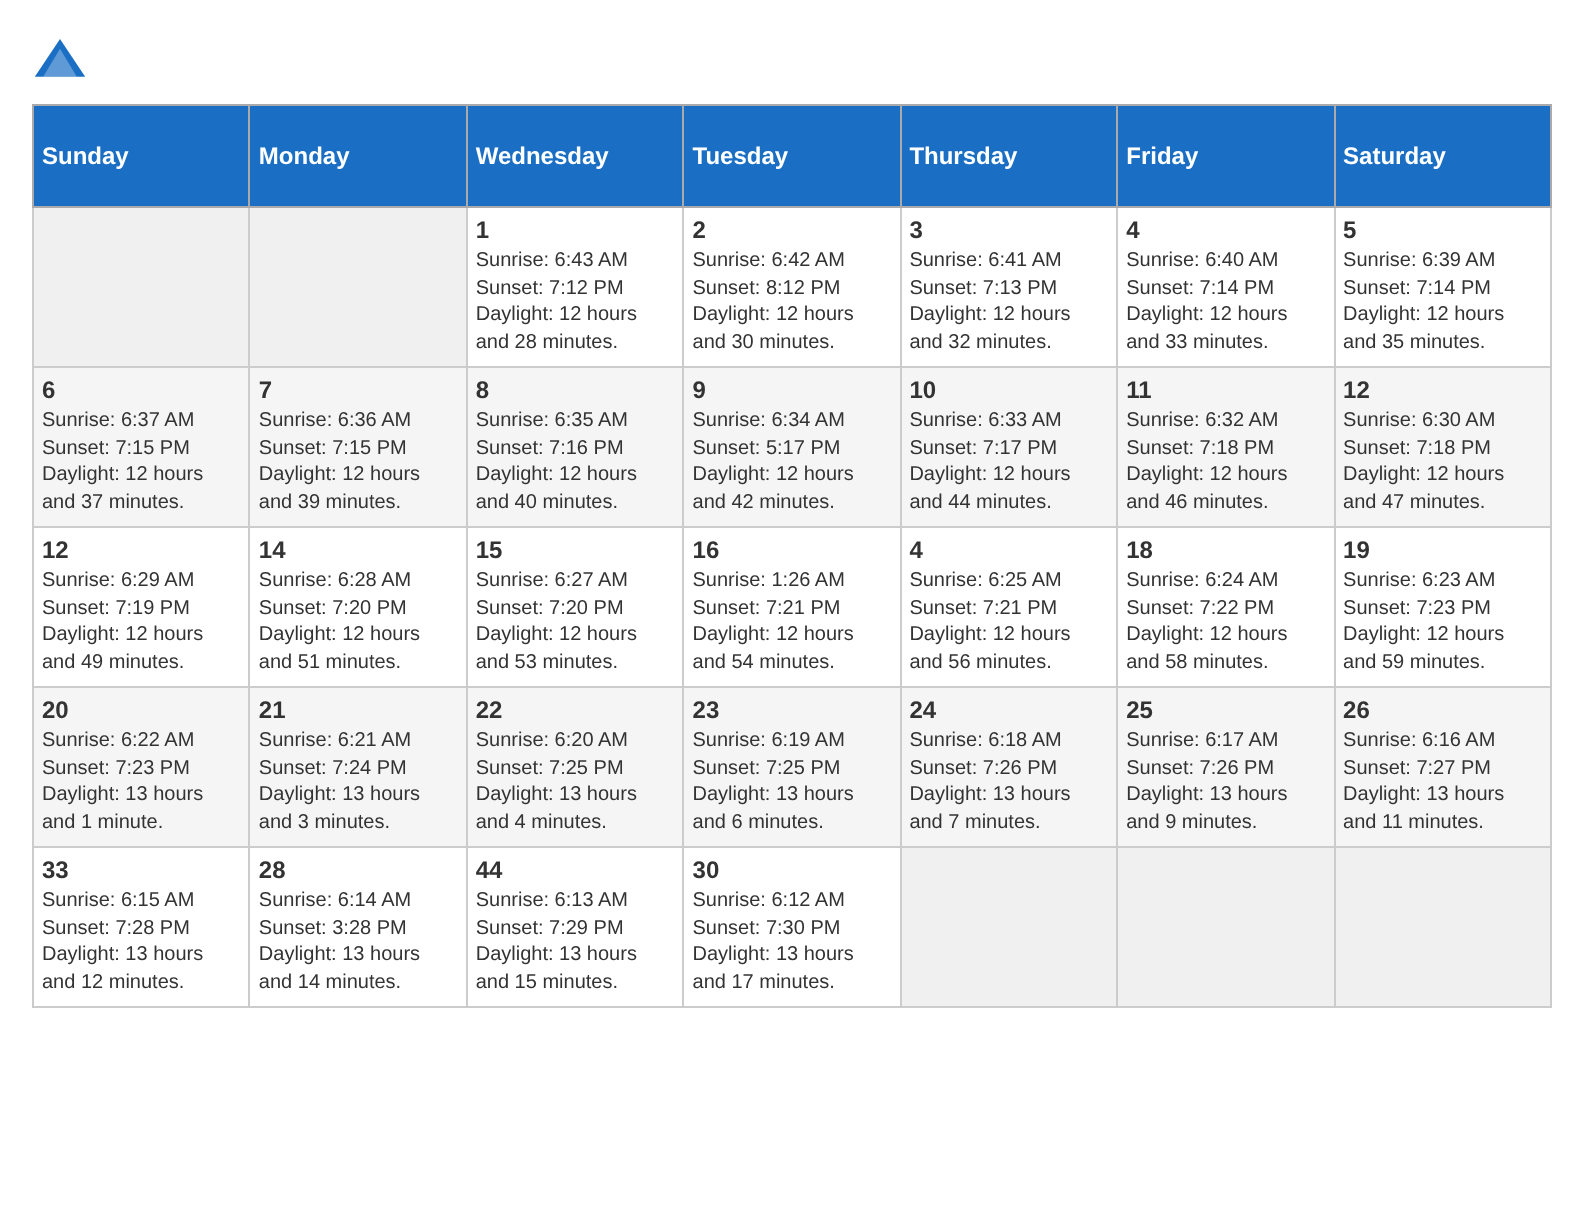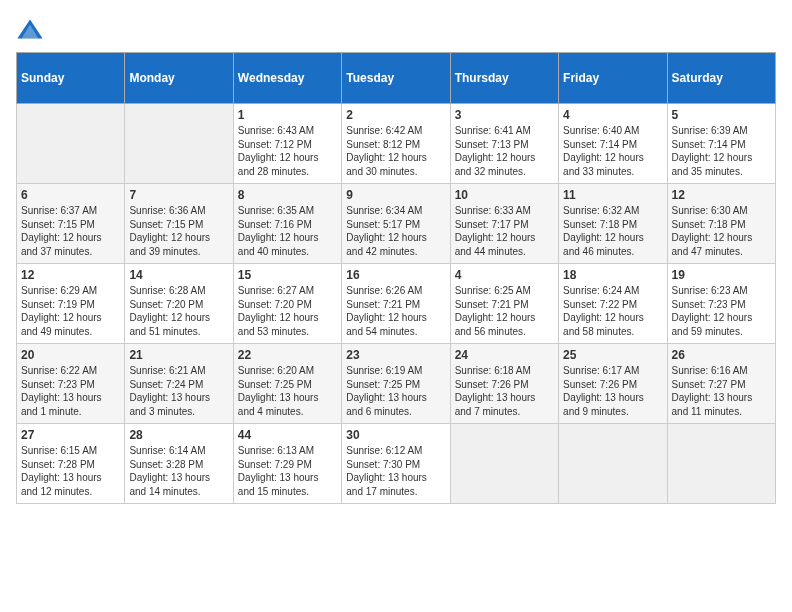--- a/index.html
+++ b/index.html
@@ -217,21 +217,21 @@
 Daylight: 12 hours and 51 minutes.</div>
         </td>
         <td>
           <span class="day-number">15</span>
           <div class="day-info">Sunrise: 6:27 AM
 Sunset: 7:20 PM
 Daylight: 12 hours and 53 minutes.</div>
         </td>
         <td>
           <span class="day-number">16</span>
-          <div class="day-info">Sunrise: 6:26 AM
+          <div class="day-info">Sunrise: 1:26 AM
 Sunset: 7:21 PM
 Daylight: 12 hours and 54 minutes.</div>
         </td>
         <td>
           <span class="day-number">4</span>
           <div class="day-info">Sunrise: 6:25 AM
 Sunset: 7:21 PM
 Daylight: 12 hours and 56 minutes.</div>
         </td>
         <td>
@@ -286,21 +286,21 @@
         </td>
         <td>
           <span class="day-number">26</span>
           <div class="day-info">Sunrise: 6:16 AM
 Sunset: 7:27 PM
 Daylight: 13 hours and 11 minutes.</div>
         </td>
       </tr>
       <tr>
         <td>
-          <span class="day-number">27</span>
+          <span class="day-number">33</span>
           <div class="day-info">Sunrise: 6:15 AM
 Sunset: 7:28 PM
 Daylight: 13 hours and 12 minutes.</div>
         </td>
         <td>
           <span class="day-number">28</span>
           <div class="day-info">Sunrise: 6:14 AM
 Sunset: 3:28 PM
 Daylight: 13 hours and 14 minutes.</div>
         </td>

